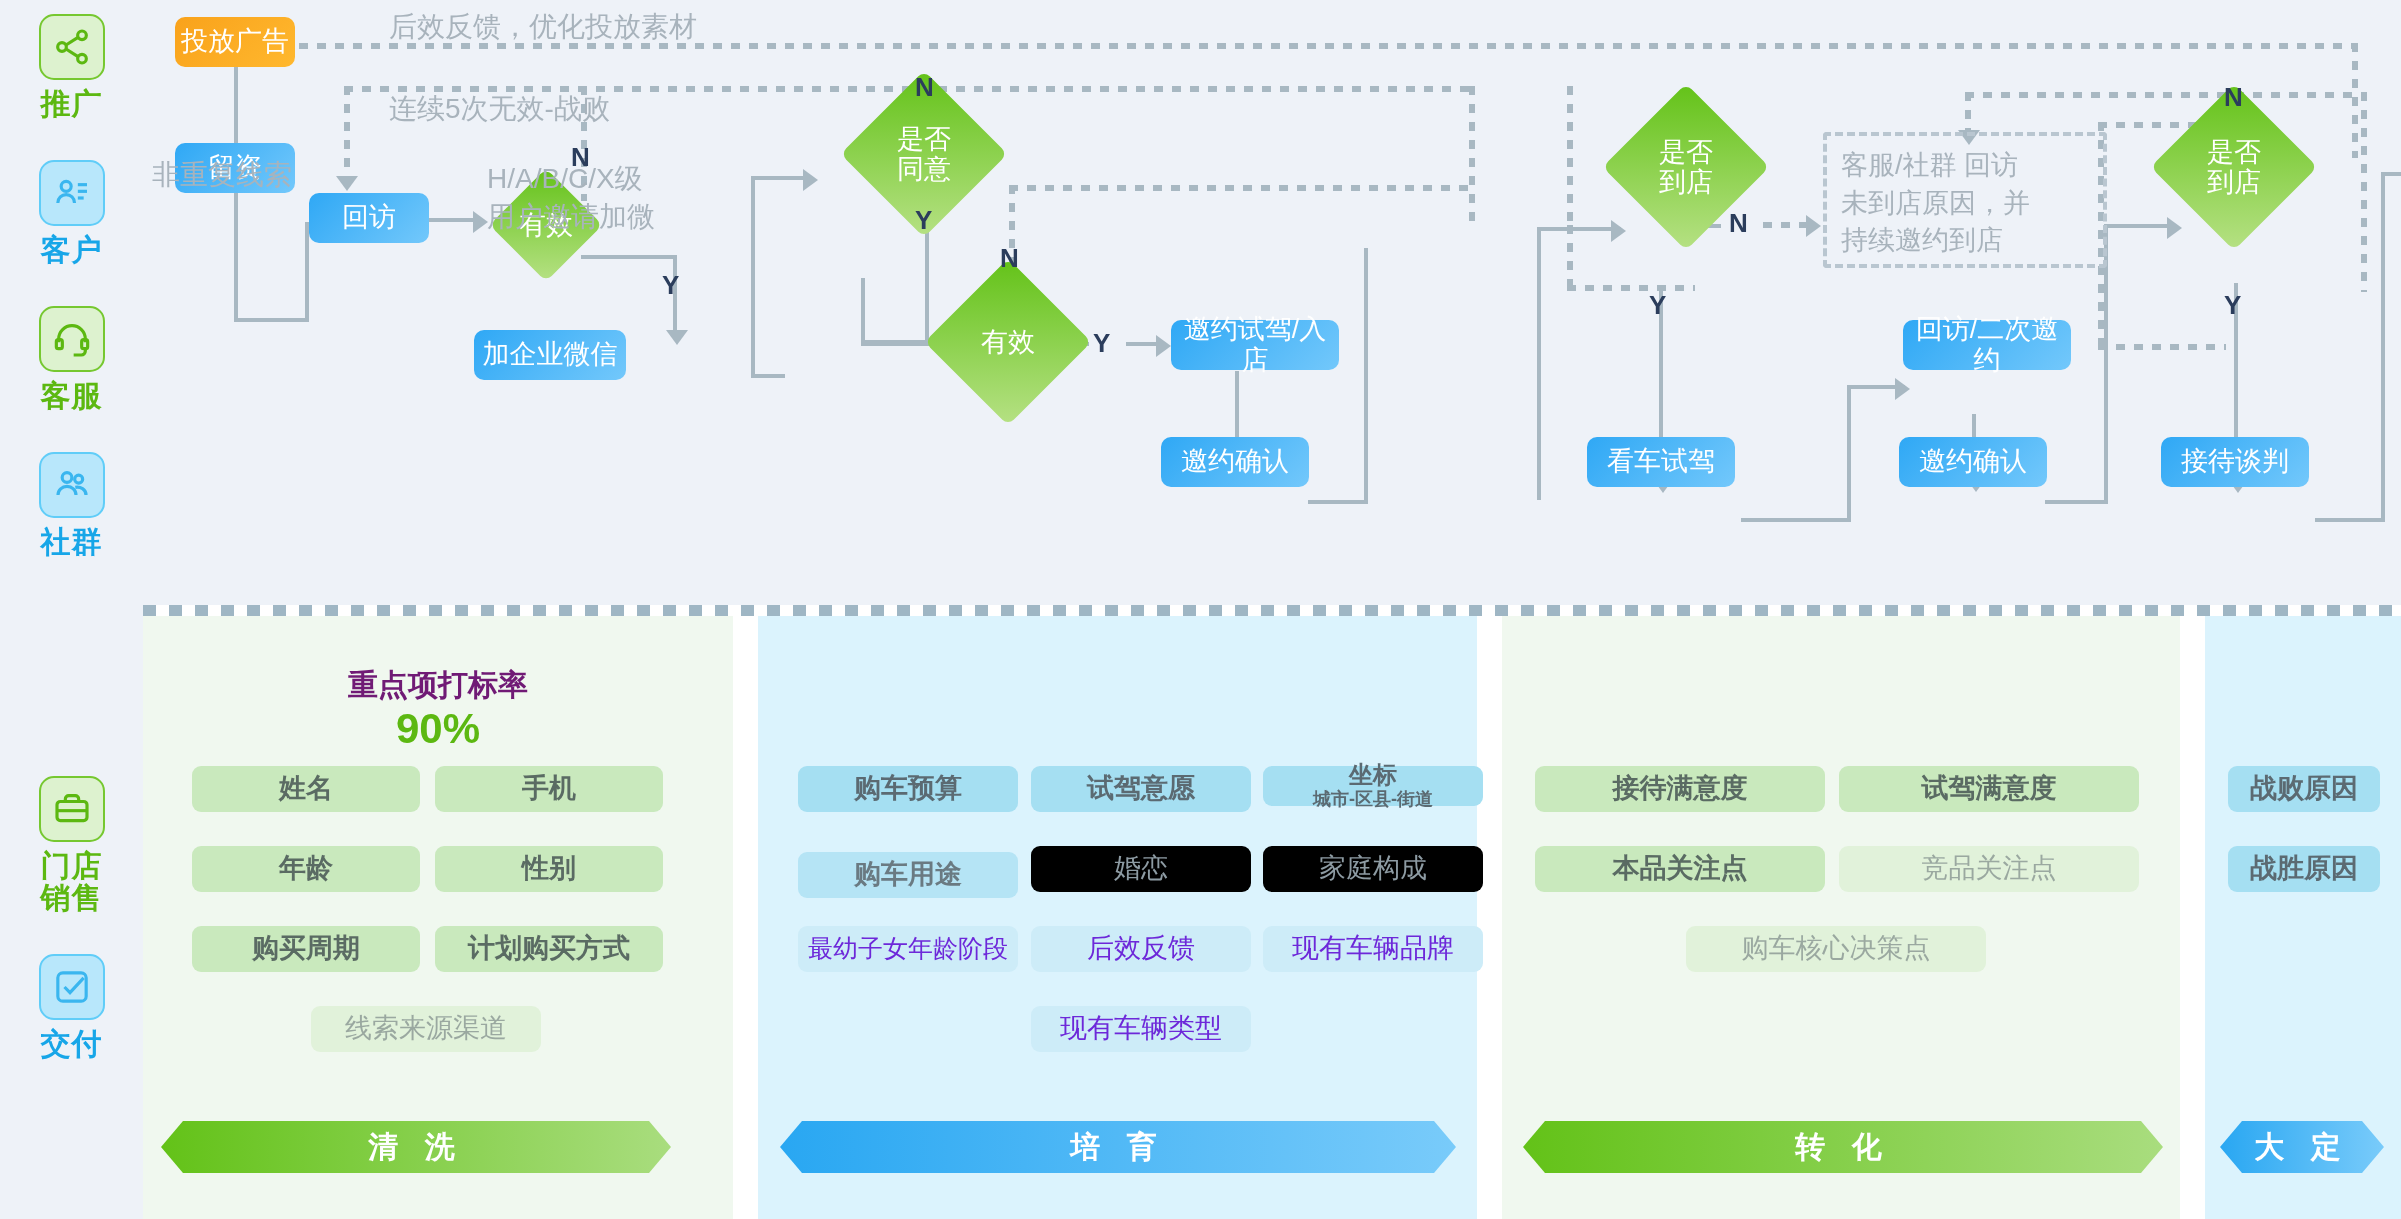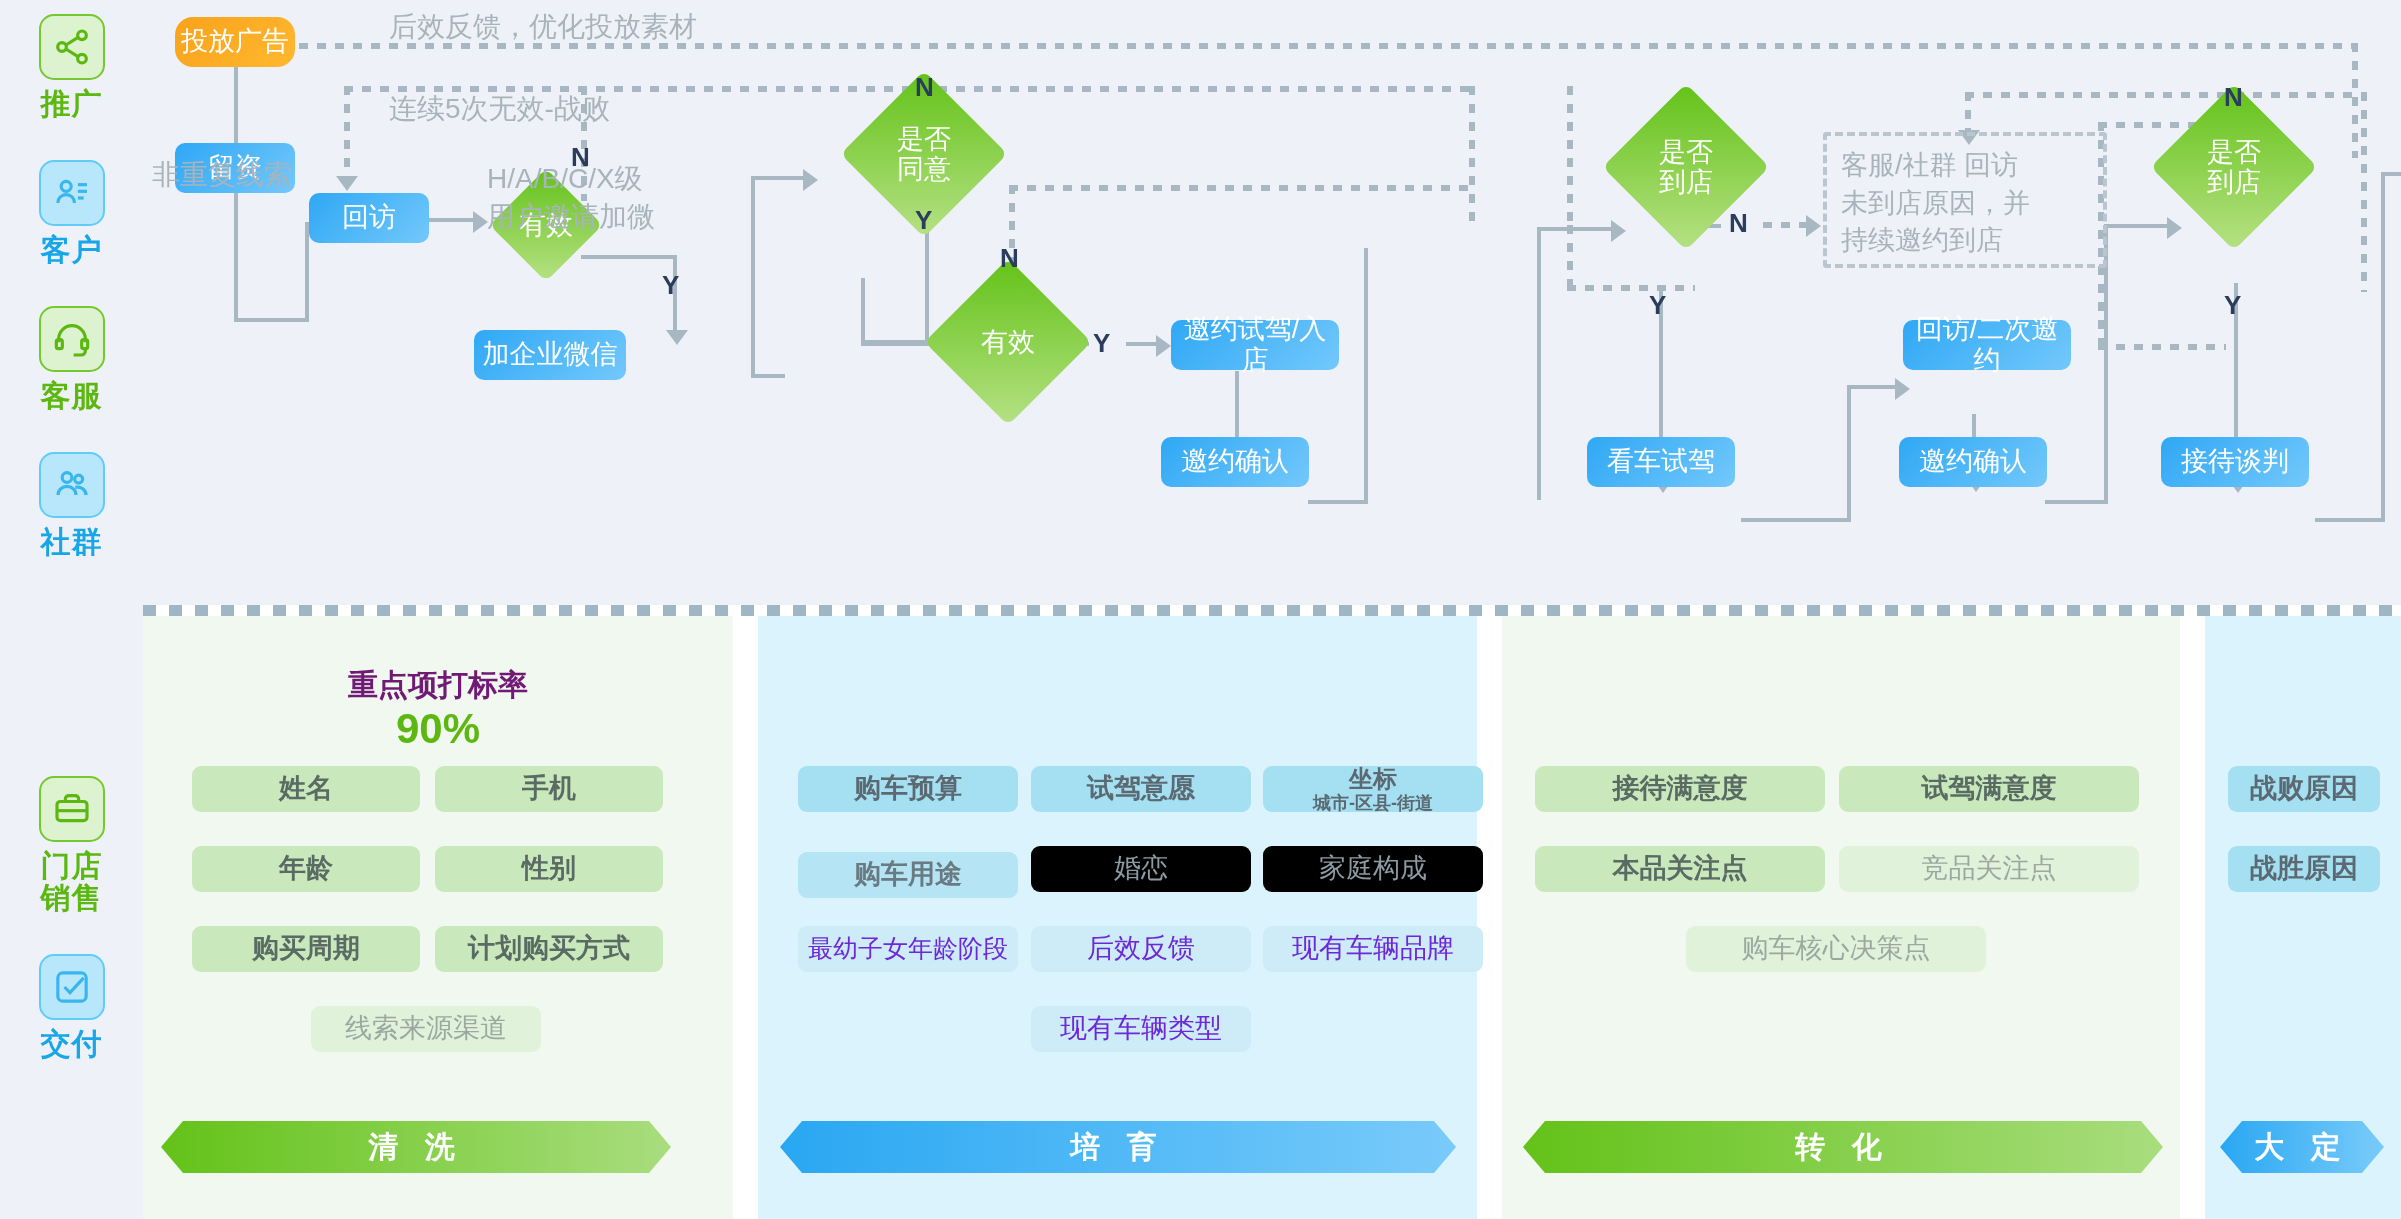--- a/index.html
+++ b/index.html
@@ -37,21 +37,21 @@
   .col.c4 .bot{background:#dbf3fd;}
 
   
   .divider{position:absolute;left:0;right:0;top:605px;height:11px;
     background-image:repeating-linear-gradient(to right,#9fb6c4 0 13px,transparent 13px 26px);
     background-size:26px 11px;background-repeat:repeat-x;background-position:0 0;}
 
   
   .node{position:absolute;display:flex;align-items:center;justify-content:center;
         color:#fff;text-align:center;border-radius:10px;line-height:1.16;}
-  .node.orange{background:linear-gradient(135deg,#f9a21b,#ffb82e);font-size:27px;border-radius:18px;}
+  .node.orange{background:linear-gradient(135deg,#f9a21b,#ffb82e);font-size:27px;}
   .node.blue{background:linear-gradient(135deg,#2fa8f5,#73c8fb);font-size:27px;}
   .diamond{position:absolute;}
   .diamond .dshape{position:absolute;inset:0;transform:rotate(45deg);
       background:linear-gradient(135deg,#63c218,#b6e184);border-radius:8px;}
   .diamond .dtext{position:absolute;inset:0;display:flex;align-items:center;justify-content:center;
       color:#fff;font-size:27px;line-height:1.12;text-align:center;}
 
   
   .ln{position:absolute;background:#a8b8c2;}
   .lnv{width:4px;}
@@ -387,21 +387,21 @@
     <div class="tag g-weak" style="left:168px;top:1006px;width:230px;height:46px">
         <span class="t1">线索来源渠道</span>
       </div>
 
     <div class="tag b-strong" style="left:655px;top:766px;width:220px;height:46px">
         <span class="t1">购车预算</span>
       </div>
     <div class="tag b-strong" style="left:888px;top:766px;width:220px;height:46px">
         <span class="t1">试驾意愿</span>
       </div>
-    <div class="tag b-strong" style="left:1120px;top:766px;width:220px;height:46px;flex-direction:column;justify-content:space-between">
+    <div class="tag b-strong" style="left:1120px;top:766px;width:220px;height:40px;flex-direction:column;justify-content:center">
       <span class="t1" style="font-size:24px">坐标</span>
       <span class="t2">城市-区县-街道</span>
     </div>
     <div class="tag b-mid" style="left:655px;top:846px;width:220px;height:46px">
         <span class="t1">购车用途</span>
       </div>
     <div class="tag b-weak" style="left:888px;top:846px;width:220px;height:46px">
         <span class="t1">婚恋</span>
       </div>
     <div class="tag b-weak" style="left:1120px;top:846px;width:220px;height:46px">

